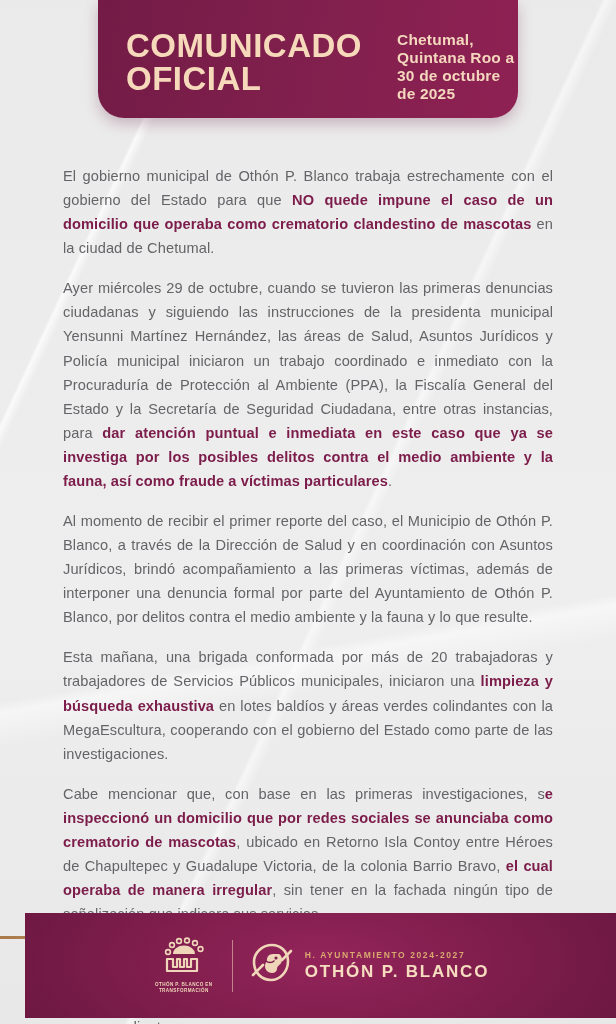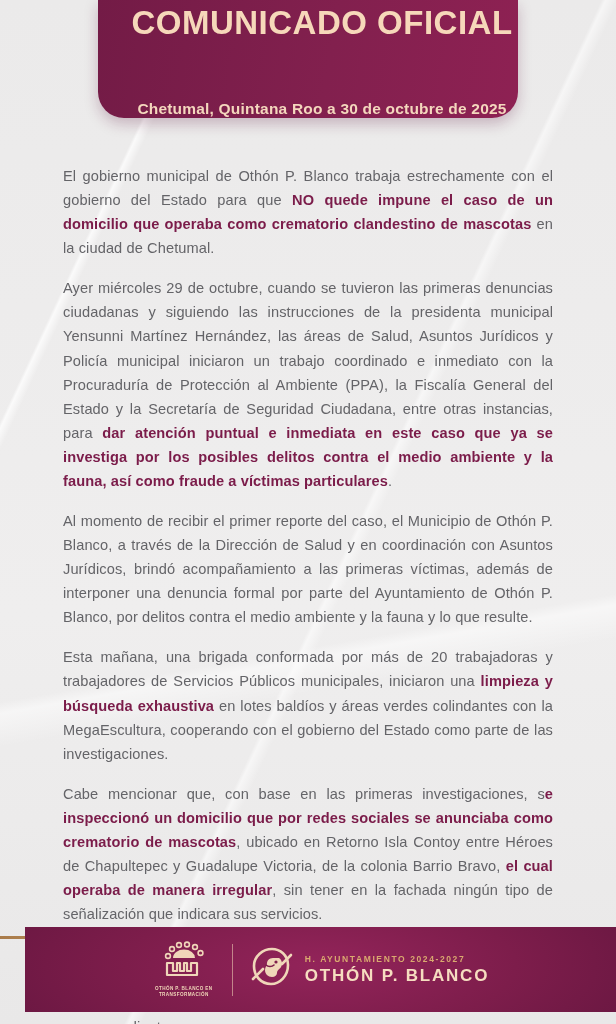--- a/index.html
+++ b/index.html
@@ -17,46 +17,46 @@
       linear-gradient(115deg,transparent 55%,rgba(255,255,255,.55) 55.4%,transparent 56.6%),
       linear-gradient(170deg,transparent 62%,rgba(255,255,255,.5) 63%,transparent 66%),
       linear-gradient(180deg,#ebeaea 0%,#efeeee 60%,#e9e8e8 100%);
   }
   
   .header{
     position:absolute;top:0;left:98px;width:420px;height:118px;
     background:linear-gradient(100deg,#70194409 0,#70194400 0),linear-gradient(100deg,#731b46 0%,#82204e 55%,#8e2153 100%);
     border-radius:0 0 26px 26px;
     box-shadow:0 6px 14px rgba(90,20,60,.25);
-    display:flex;flex-direction:column;align-items:center;justify-content:space-between;
+    display:flex;align-items:center;justify-content:space-between;
     padding-top:6px;box-sizing:border-box;padding-left:28px;
   }
   .header-title{
     font-size:33px;font-weight:bold;letter-spacing:.5px;
     color:#f6d8ba;line-height:1;margin:0;
   }
   .header-date{
     margin-top:10px;font-size:15.5px;font-weight:bold;
-    color:#f4d7bd;letter-spacing:.2px;
+    color:#f4d7bd;letter-spacing:.2px;margin-left:35px;
   }
   
   .content{
     position:absolute;top:148px;left:63px;width:490px;
   }
   .content p{
     margin:16px 0 11px 0;
     font-size:14.6px;line-height:1.65;
     color:#646468;text-align:justify;
     letter-spacing:.1px;
   }
   .content p span.b{font-weight:bold;color:#7b1c4a;}
   .content p.closing span{font-weight:bold;color:#7b1c4a;}
   
   .footer{
-    position:absolute;left:0;right:0;bottom:12px;height:85px;
+    position:absolute;left:0;right:0;bottom:6px;height:105px;
     background:radial-gradient(ellipse 60% 140% at 50% 45%,#93245a 0%,#7d1d4b 55%,#691741 100%);
     margin-left:25px;
   }
   .footer-goldline{
     position:absolute;left:0;right:0;bottom:85px;height:3px;
     background:linear-gradient(90deg,#a97b4a 0%,#d9b077 45%,#c59a63 100%);
   }
   .footer-inner{
     height:100%;display:flex;align-items:center;justify-content:center;gap:16px;
   }

